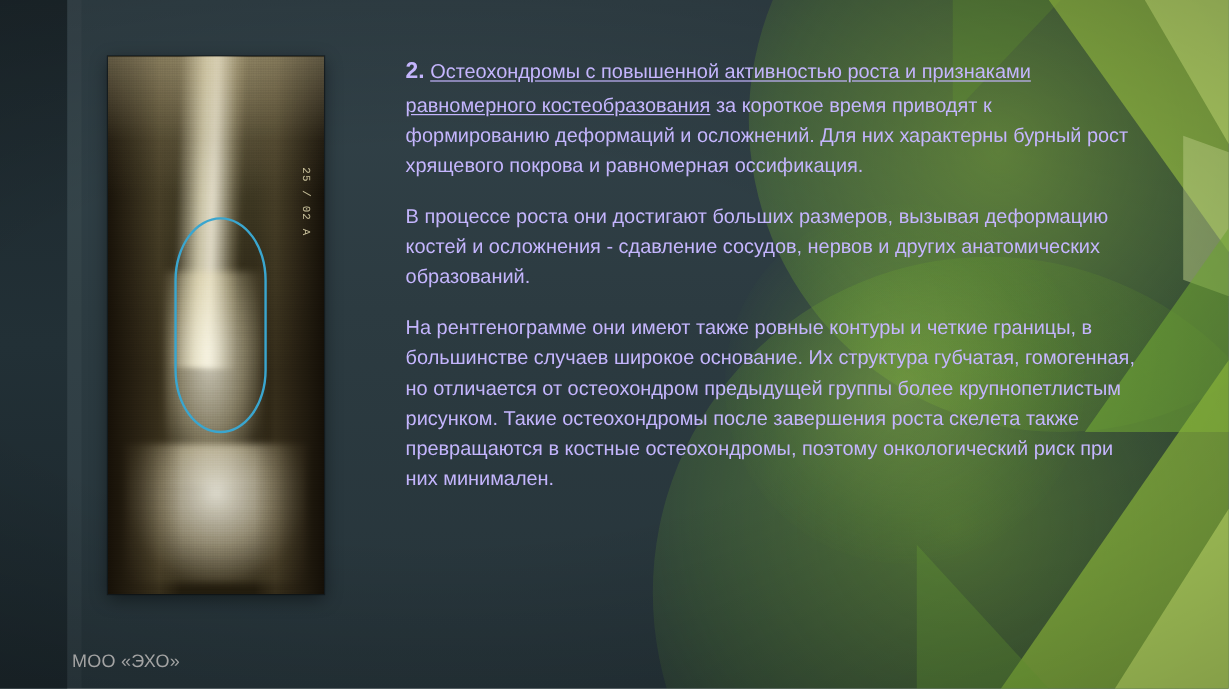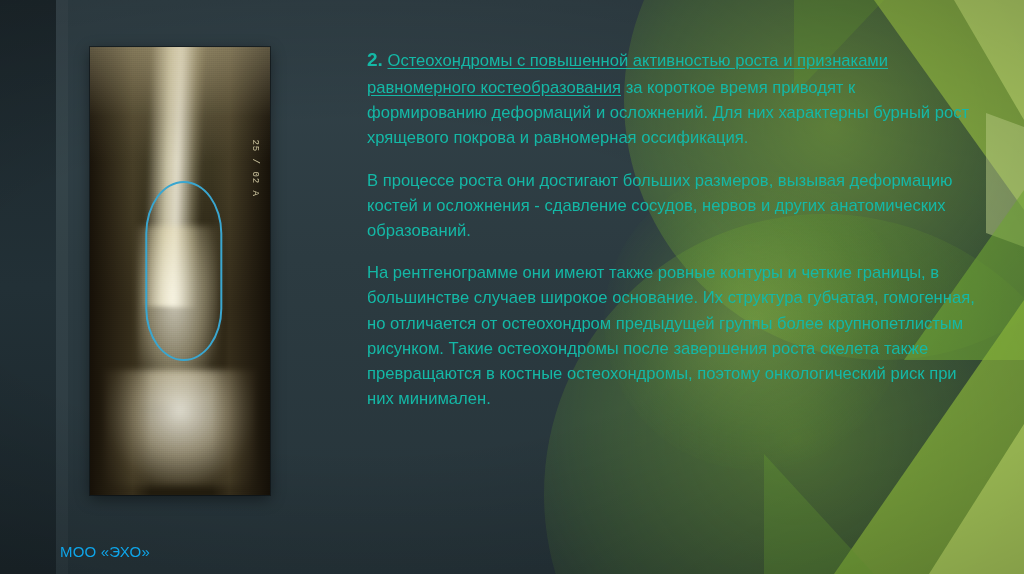--- a/index.html
+++ b/index.html
@@ -201,44 +201,44 @@
     height: 40%;
     transform: translateX(-50%);
     border: 2.5px solid #3aa6cf;
     border-radius: 44px / 60px;
     box-sizing: border-box;
   }
 
   
   #body-text {
     position: absolute;
-    left: 367px;
+    left: 338px;
     top: 46px;
     width: 610px;
-    color: #14b8a6;
+    color: #c4b5fd;
     font-size: 16.6px;
     line-height: 1.52;
   }
   #body-text p { margin: 0 0 17px 0; }
   #body-text p:last-child { margin-bottom: 0; }
   .num {
     font-weight: bold;
     font-size: 19px;
   }
   .underline {
     text-decoration: underline;
     text-underline-offset: 2px;
   }
 
   
   #footer-org {
     position: absolute;
     left: 60px;
     bottom: 14px;
-    color: #0ea5e9;
+    color: #a3a3a3;
     font-size: 15px;
     letter-spacing: 0.2px;
     margin-top: 16px;
   }
 </style>
 </head>
 <body>
 
 <div id="slide">
 

